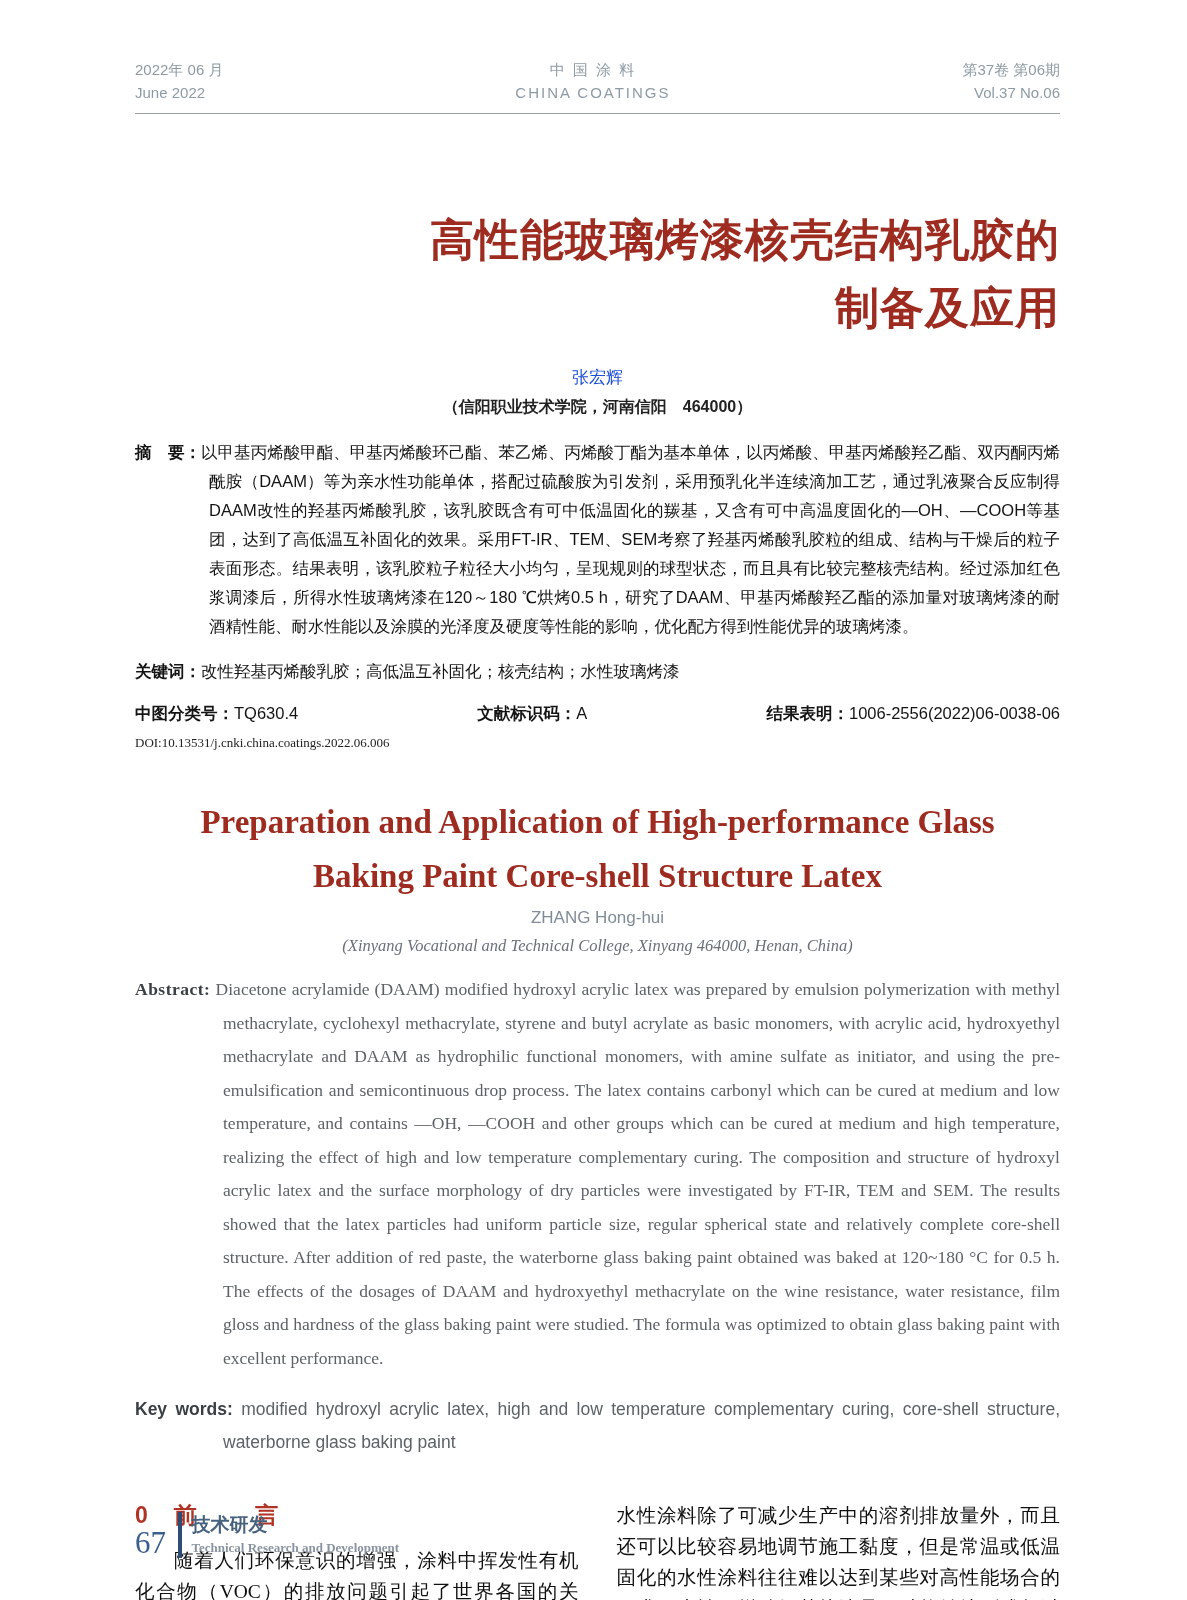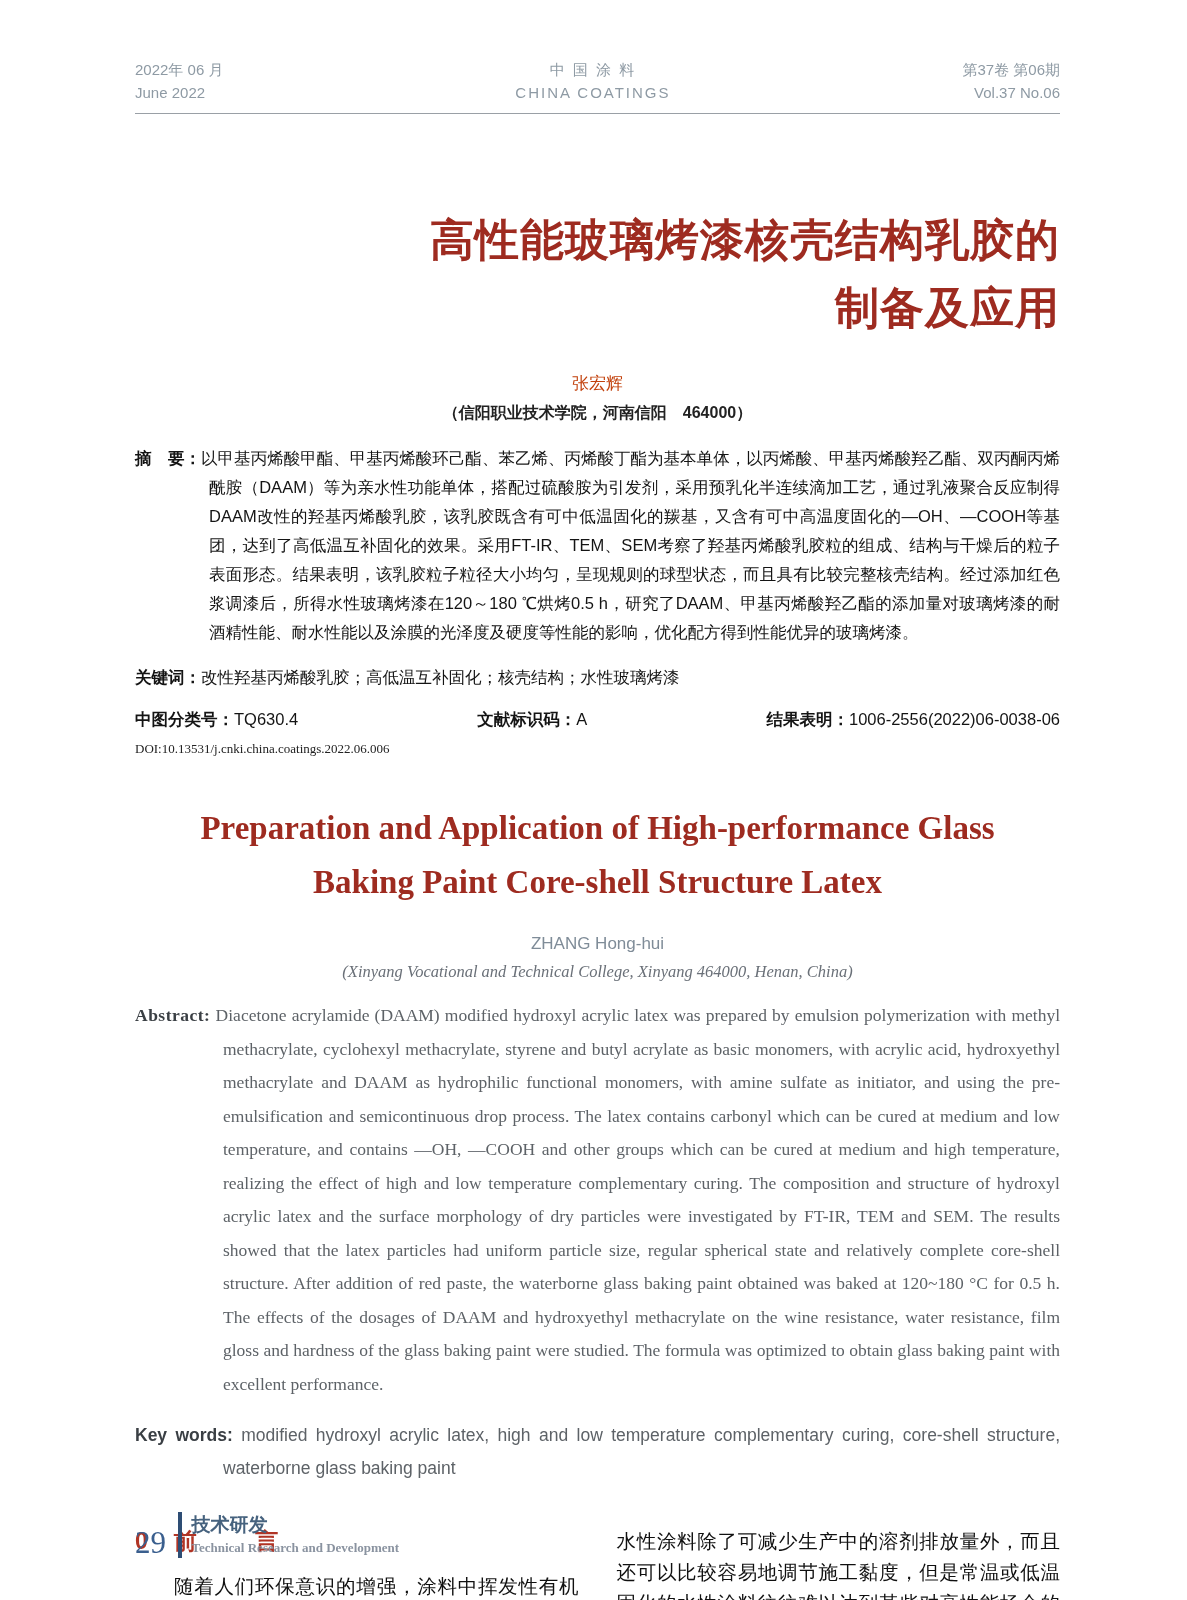--- a/index.html
+++ b/index.html
@@ -13,37 +13,37 @@
   
   .jheader{display:flex;justify-content:space-between;align-items:flex-end;
     color:#8e9aa4;font-size:15px;line-height:1.55;padding-bottom:8px;border-bottom:1.5px solid #9aa0a6;}
   .jheader .blk{white-space:nowrap;}
   .jheader .c{text-align:center;letter-spacing:2px;}
   .jheader .r{text-align:right;}
 
   
   .title-cn{margin-top:92px;text-align:right;color:#9e2b20;font-weight:bold;
     font-size:44px;line-height:1.55;letter-spacing:1px;}
-  .author-cn{margin-top:30px;text-align:center;font-size:17px;color:#c2410c;}
+  .author-cn{margin-top:24px;text-align:center;font-size:17px;color:#1d4ed8;}
   .affil-cn{margin-top:8px;text-align:center;font-size:16px;font-weight:600;color:#222;}
 
   
   .abs-cn{margin-top:20px;font-size:16.5px;line-height:29px;text-align:justify;
     text-indent:-74px;padding-left:74px;color:#141414;}
   .abs-cn .lbl{font-weight:bold;}
   .kw-cn{margin-top:2px;font-size:16.5px;line-height:29px;color:#141414;}
   .kw-cn .lbl{font-weight:bold;}
   .meta-row{margin-top:8px;display:flex;justify-content:space-between;font-size:16.5px;color:#141414;gap:34px;}
   .meta-row .lbl{font-weight:bold;}
   .doi{margin-top:10px;font-family:"Liberation Serif",serif;font-size:13px;color:#222;}
 
   
   .title-en{margin-top:44px;text-align:center;color:#9e2b20;font-weight:bold;
     font-family:"Liberation Serif",serif;font-size:33px;line-height:1.65;}
-  .author-en{margin-top:24px;text-align:center;font-size:17px;color:#7f8c98;}
+  .author-en{margin-top:4px;text-align:center;font-size:17px;color:#7f8c98;}
   .affil-en{margin-top:8px;text-align:center;font-family:"Liberation Serif",serif;
     font-style:italic;font-size:16.5px;color:#6a7078;}
 
   
   .abs-en{font-family:"Liberation Serif",serif;font-size:17.5px;
     line-height:33.5px;text-align:justify;color:#5d6267;text-indent:-88px;padding-left:88px;}
   .abs-en .lbl{font-weight:bold;color:#3a3f44;letter-spacing:.5px;}
   .kw-en{margin-top:0;font-family:Liberation Sans, sans-serif;font-size:17.5px;
     line-height:33.5px;text-align:justify;color:#5d6267;text-indent:-88px;padding-left:88px;}
   .kw-en .lbl{font-weight:bold;color:#3a3f44;}
@@ -127,20 +127,20 @@
         <p class="indent2">随着人们环保意识的增强，涂料中挥发性有机化合物（VOC）的排放问题引起了世界各国的关注。目前，降低涂料中VOC排放的办法主要是采用水性涂料、粉末涂料、辐射固化涂料和高固体分涂料等。其中</p>
       </div>
       <div class="col">
         <p>水性涂料除了可减少生产中的溶剂排放量外，而且还可以比较容易地调节施工黏度，但是常温或低温固化的水性涂料往往难以达到某些对高性能场合的要求，水性丙烯酸氨基烤漆是一种能够达到或超过传统溶剂型涂料效果的类型，羟基丙烯酸乳胶中的羟基基团</p>
       </div>
     </div>
 
   </div>
 
   <div class="pagefoot">
-    <span class="pageno">29</span>
+    <span class="pageno">67</span>
     <div class="vbar"></div>
     <div>
       <div class="col-cn">技术研发</div>
       <div class="col-en">Technical Research and Development</div>
     </div>
   </div>
 </div>
 
 </body></html>

